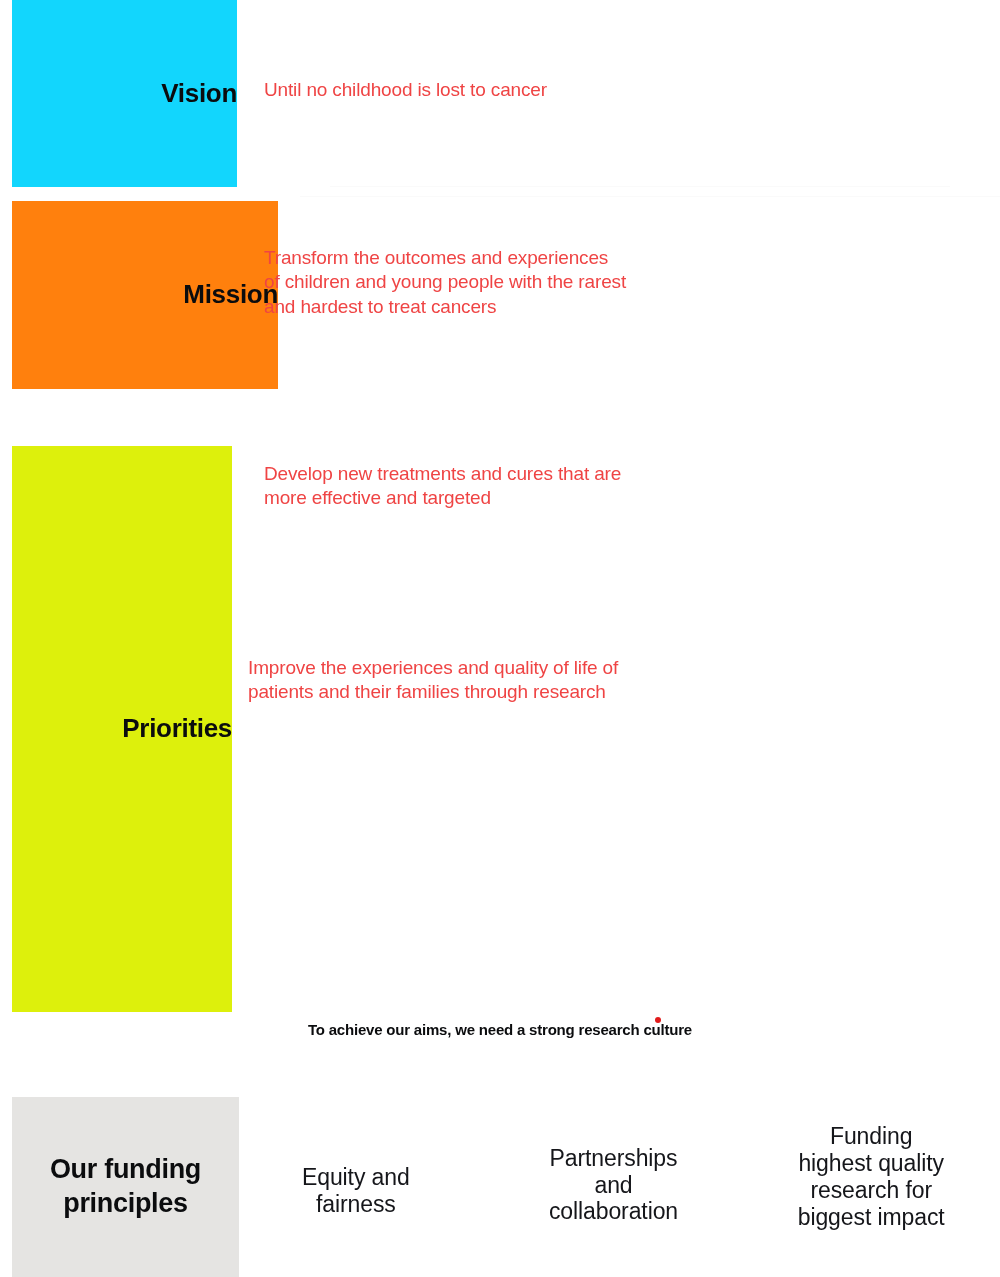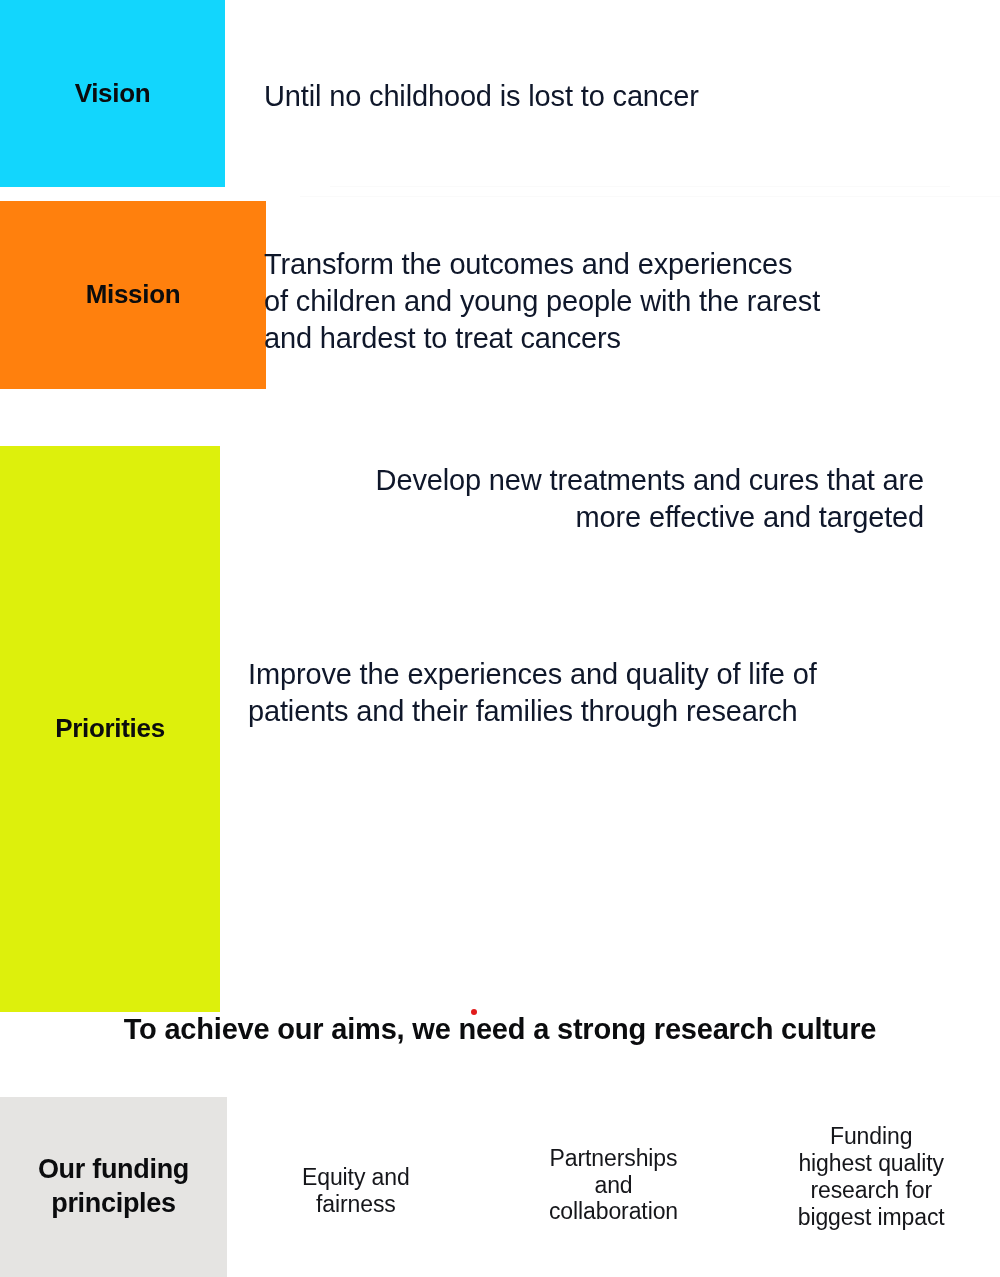--- a/index.html
+++ b/index.html
@@ -19,24 +19,24 @@
   .page {
     position: absolute;
     inset: 0;
     width: 1000px;
     height: 1277px;
   }
 
   
   .block {
     position: absolute;
-    left: 0;
+    left: 12px;
     display: flex;
     align-items: center;
-    justify-content: center;
+    justify-content: flex-end;
     box-sizing: border-box;
   }
   .block-label {
     font-weight: 700;
     font-size: 26px;
     letter-spacing: -0.3px;
     color: #0b0c0e;
     text-align: center;
     line-height: 1.12;
   }
@@ -47,48 +47,48 @@
   #block-funding  { top: 1097px; width: 227px; height: 180px; }
 
   #block-funding .block-label {
     font-size: 27px;
     line-height: 1.25;
   }
 
   
   .statement {
     position: absolute;
-    font-size: 29px;
+    font-size: 19px;
     line-height: 1.28;
     letter-spacing: -0.15px;
     font-weight: 400;
-    color: #0f172a;
+    color: #ef4444;
     white-space: pre-line;
   }
 
   #stmt-vision    { left: 264px; top: 78px;  width: 690px; }
   #stmt-mission   { left: 264px; top: 246px; width: 660px; }
-  #stmt-priority-0 { left: 264px; top: 462px; width: 660px; text-align: right; }
+  #stmt-priority-0 { left: 264px; top: 462px; width: 660px; }
   #stmt-priority-1 { left: 248px; top: 656px; width: 680px; }
   #stmt-priority-2 { left: 264px; top: 849px; width: 690px; }
 
   
   .tagline-row {
     position: absolute;
     left: 0;
     top: 1008px;
     width: 1000px;
     height: 42px;
     display: flex;
     align-items: center;
     justify-content: center;
   }
   .tagline {
     font-weight: 700;
-    font-size: 29px;
+    font-size: 15px;
     letter-spacing: -0.2px;
     color: #0b0c0e;
     position: relative;
     white-space: nowrap;
   }
   .tagline-dot {
     position: absolute;
     left: 347px;
     top: -4px;
     width: 6px;

